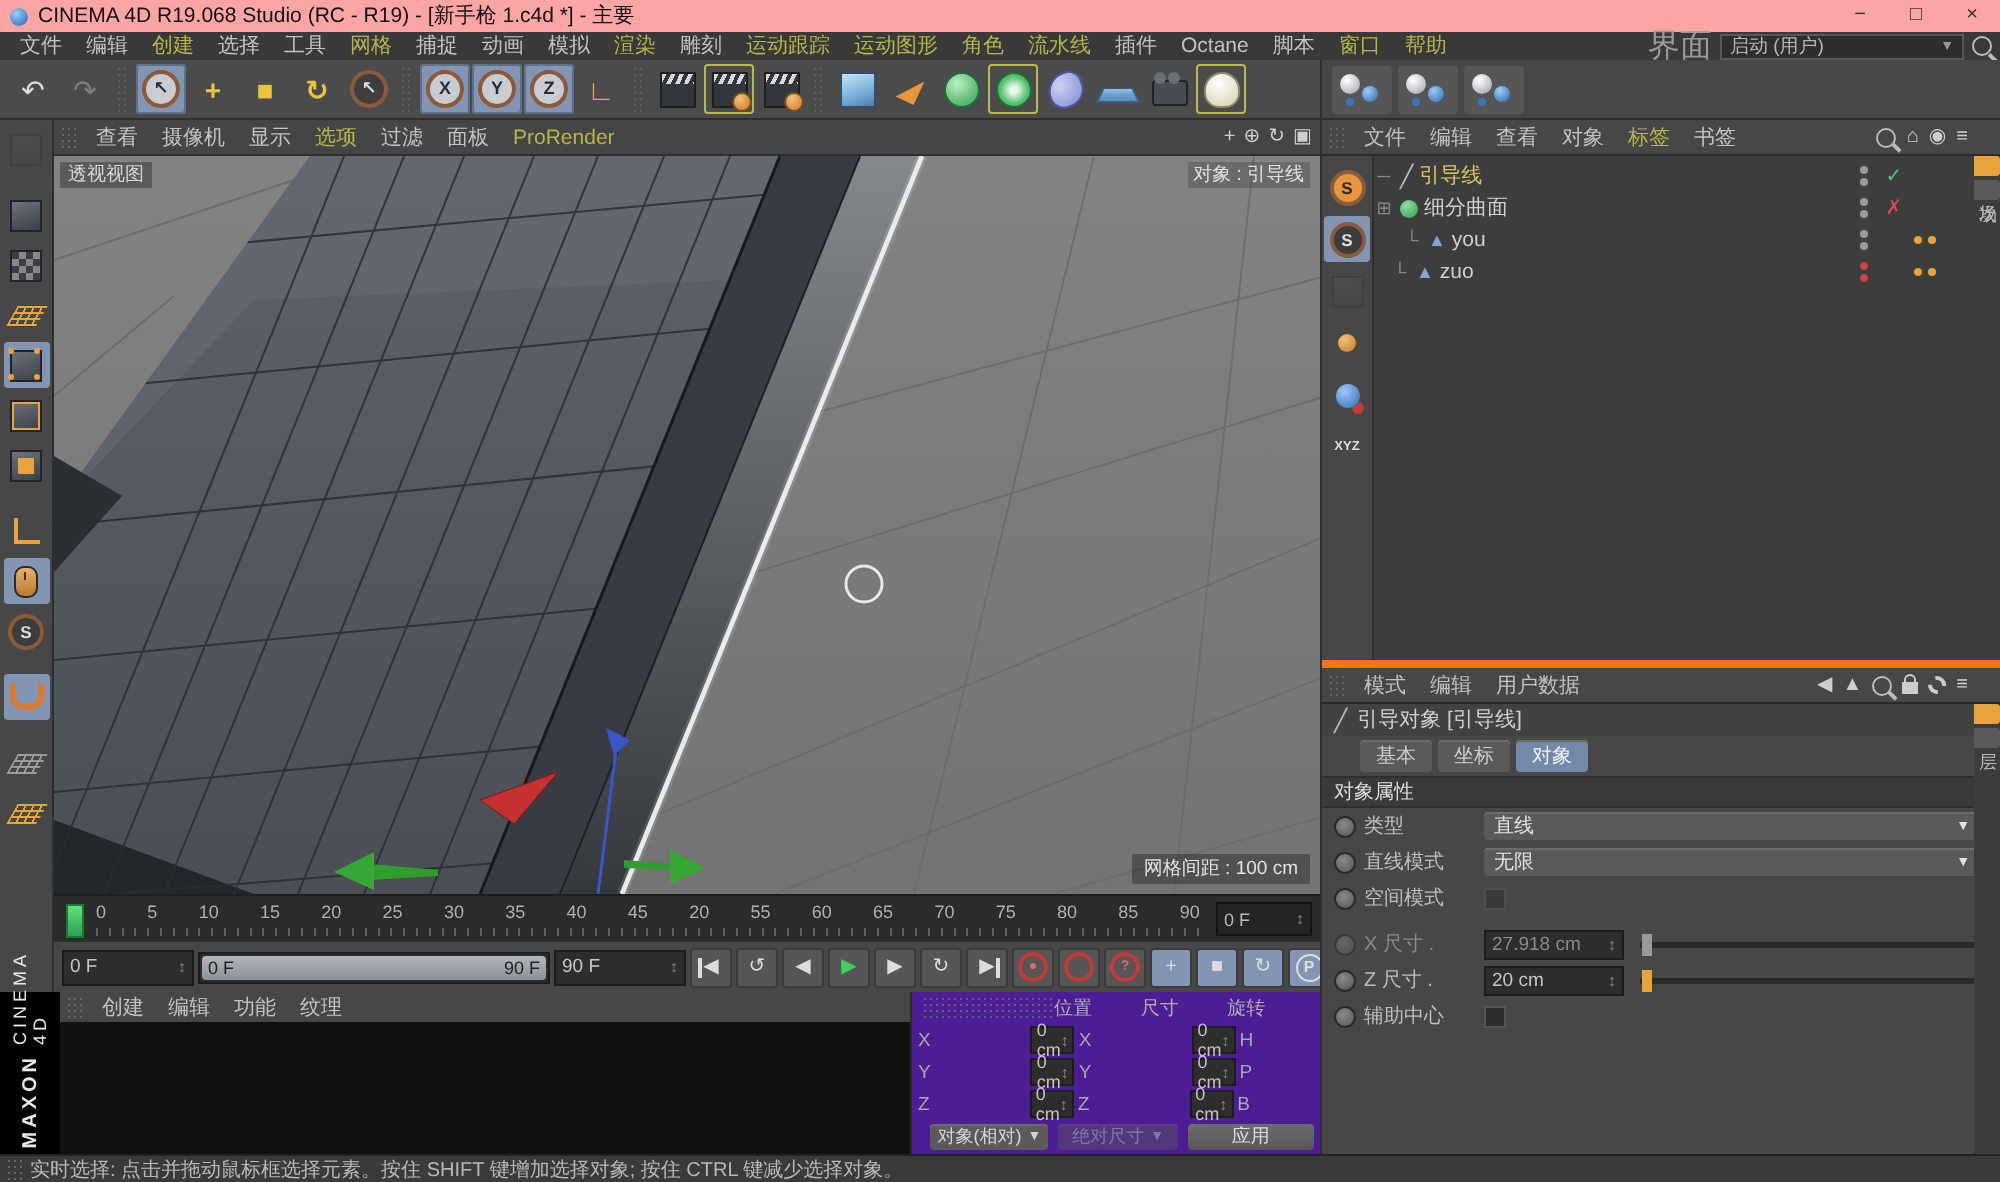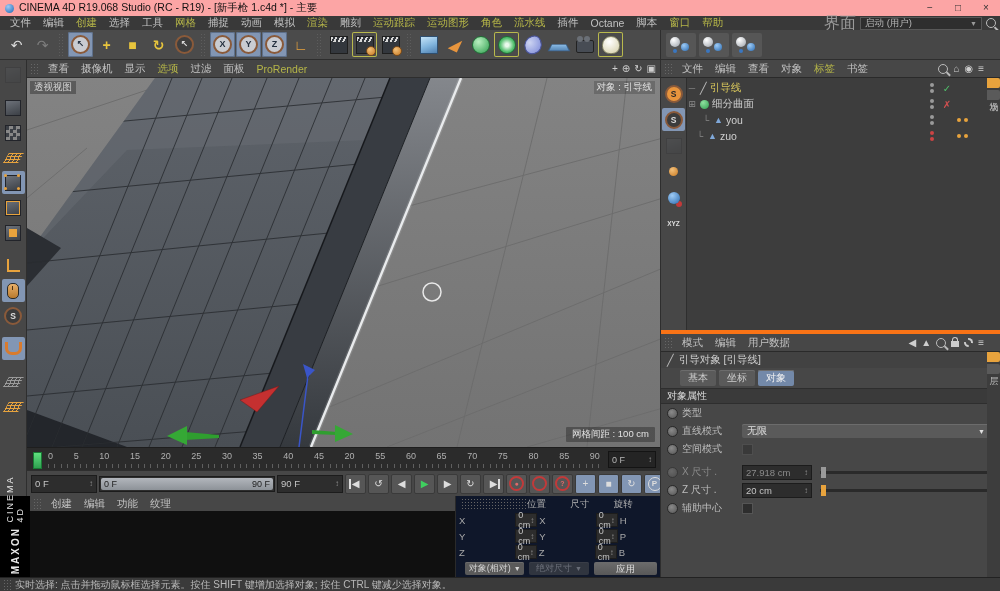--- a/index.html
+++ b/index.html
@@ -118,21 +118,21 @@
   .pring{width:12px;height:12px;border:1.5px solid #ddd;border-radius:50%;display:flex;align-items:center;justify-content:center;
          font-size:8px;color:#ddd;font-weight:bold;}
   
   .materials{position:absolute;left:0;top:496px;width:455px;height:81px;background:#474747;}
   .brand{position:absolute;left:0;top:0;width:30px;height:81px;background:#000;display:flex;flex-direction:column;align-items:center;justify-content:flex-end;gap:4px;padding-bottom:3px;box-sizing:border-box;}
   .vtext{writing-mode:vertical-rl;transform:rotate(180deg);font-size:9px;letter-spacing:2px;color:#e8e8e8;}
   .vtext.bold{font-weight:bold;font-size:10px;}
   .matmenu{position:absolute;left:30px;top:0;right:0;height:15px;background:#474747;border-bottom:1px solid #2a2a2a;display:flex;align-items:center;}
   .matarea{position:absolute;left:30px;top:15px;right:0;bottom:0;background:#101010;}
   
-  .coords{position:absolute;left:455px;top:496px;width:205px;height:81px;background:#0f172a;border-left:1px solid #2a2a2a;
+  .coords{position:absolute;left:455px;top:496px;width:205px;height:81px;background:#4c1d95;border-left:1px solid #2a2a2a;
           box-sizing:border-box;padding:1px 3px;font-size:9.5px;}
   .chead{display:flex;margin:1px 0 2px 10px;gap:0;}
   .chead span{width:65px;color:#b0b0b0;}
   .crow{display:flex;align-items:center;margin-bottom:2px;gap:2px;}
   .cl{width:8px;color:#a8a8a8;text-align:center;}
   .cbox{width:49px;height:12px;background:#2d2d2d;border:1px solid #1c1c1c;color:#c5c5c5;display:flex;align-items:center;
         justify-content:space-between;padding:0 2px;font-size:9px;margin-left:48px;}
   .cbot{display:flex;align-items:center;gap:5px;margin-top:3px;margin-left:6px;}
   .cdrop{width:62px;height:13px;background:#5a5a5a;border-radius:2px;box-shadow:inset 0 1px 0 #6c6c6c;color:#d5d5d5;
          display:flex;align-items:center;justify-content:center;gap:3px;font-size:9px;}
@@ -821,20 +821,24 @@
       </div>
       <div class="amtabs">
         <span class="atab">基本</span>
         <span class="atab">坐标</span>
         <span class="atab active">对象</span>
       </div>
       <div class="amsection">对象属性</div>
       <div class="arow">
         <span class="radio"></span>
         <span class="alabel">类型</span>
+        <span class="adrop">
+            <span>直线</span>
+            <span style="font-size:7px">▼</span>
+          </span>
       </div>
       <div class="arow">
         <span class="radio"></span>
         <span class="alabel">直线模式</span>
         <span class="adrop">
             <span>无限</span>
             <span style="font-size:7px">▼</span>
           </span>
       </div>
       <div class="arow">

